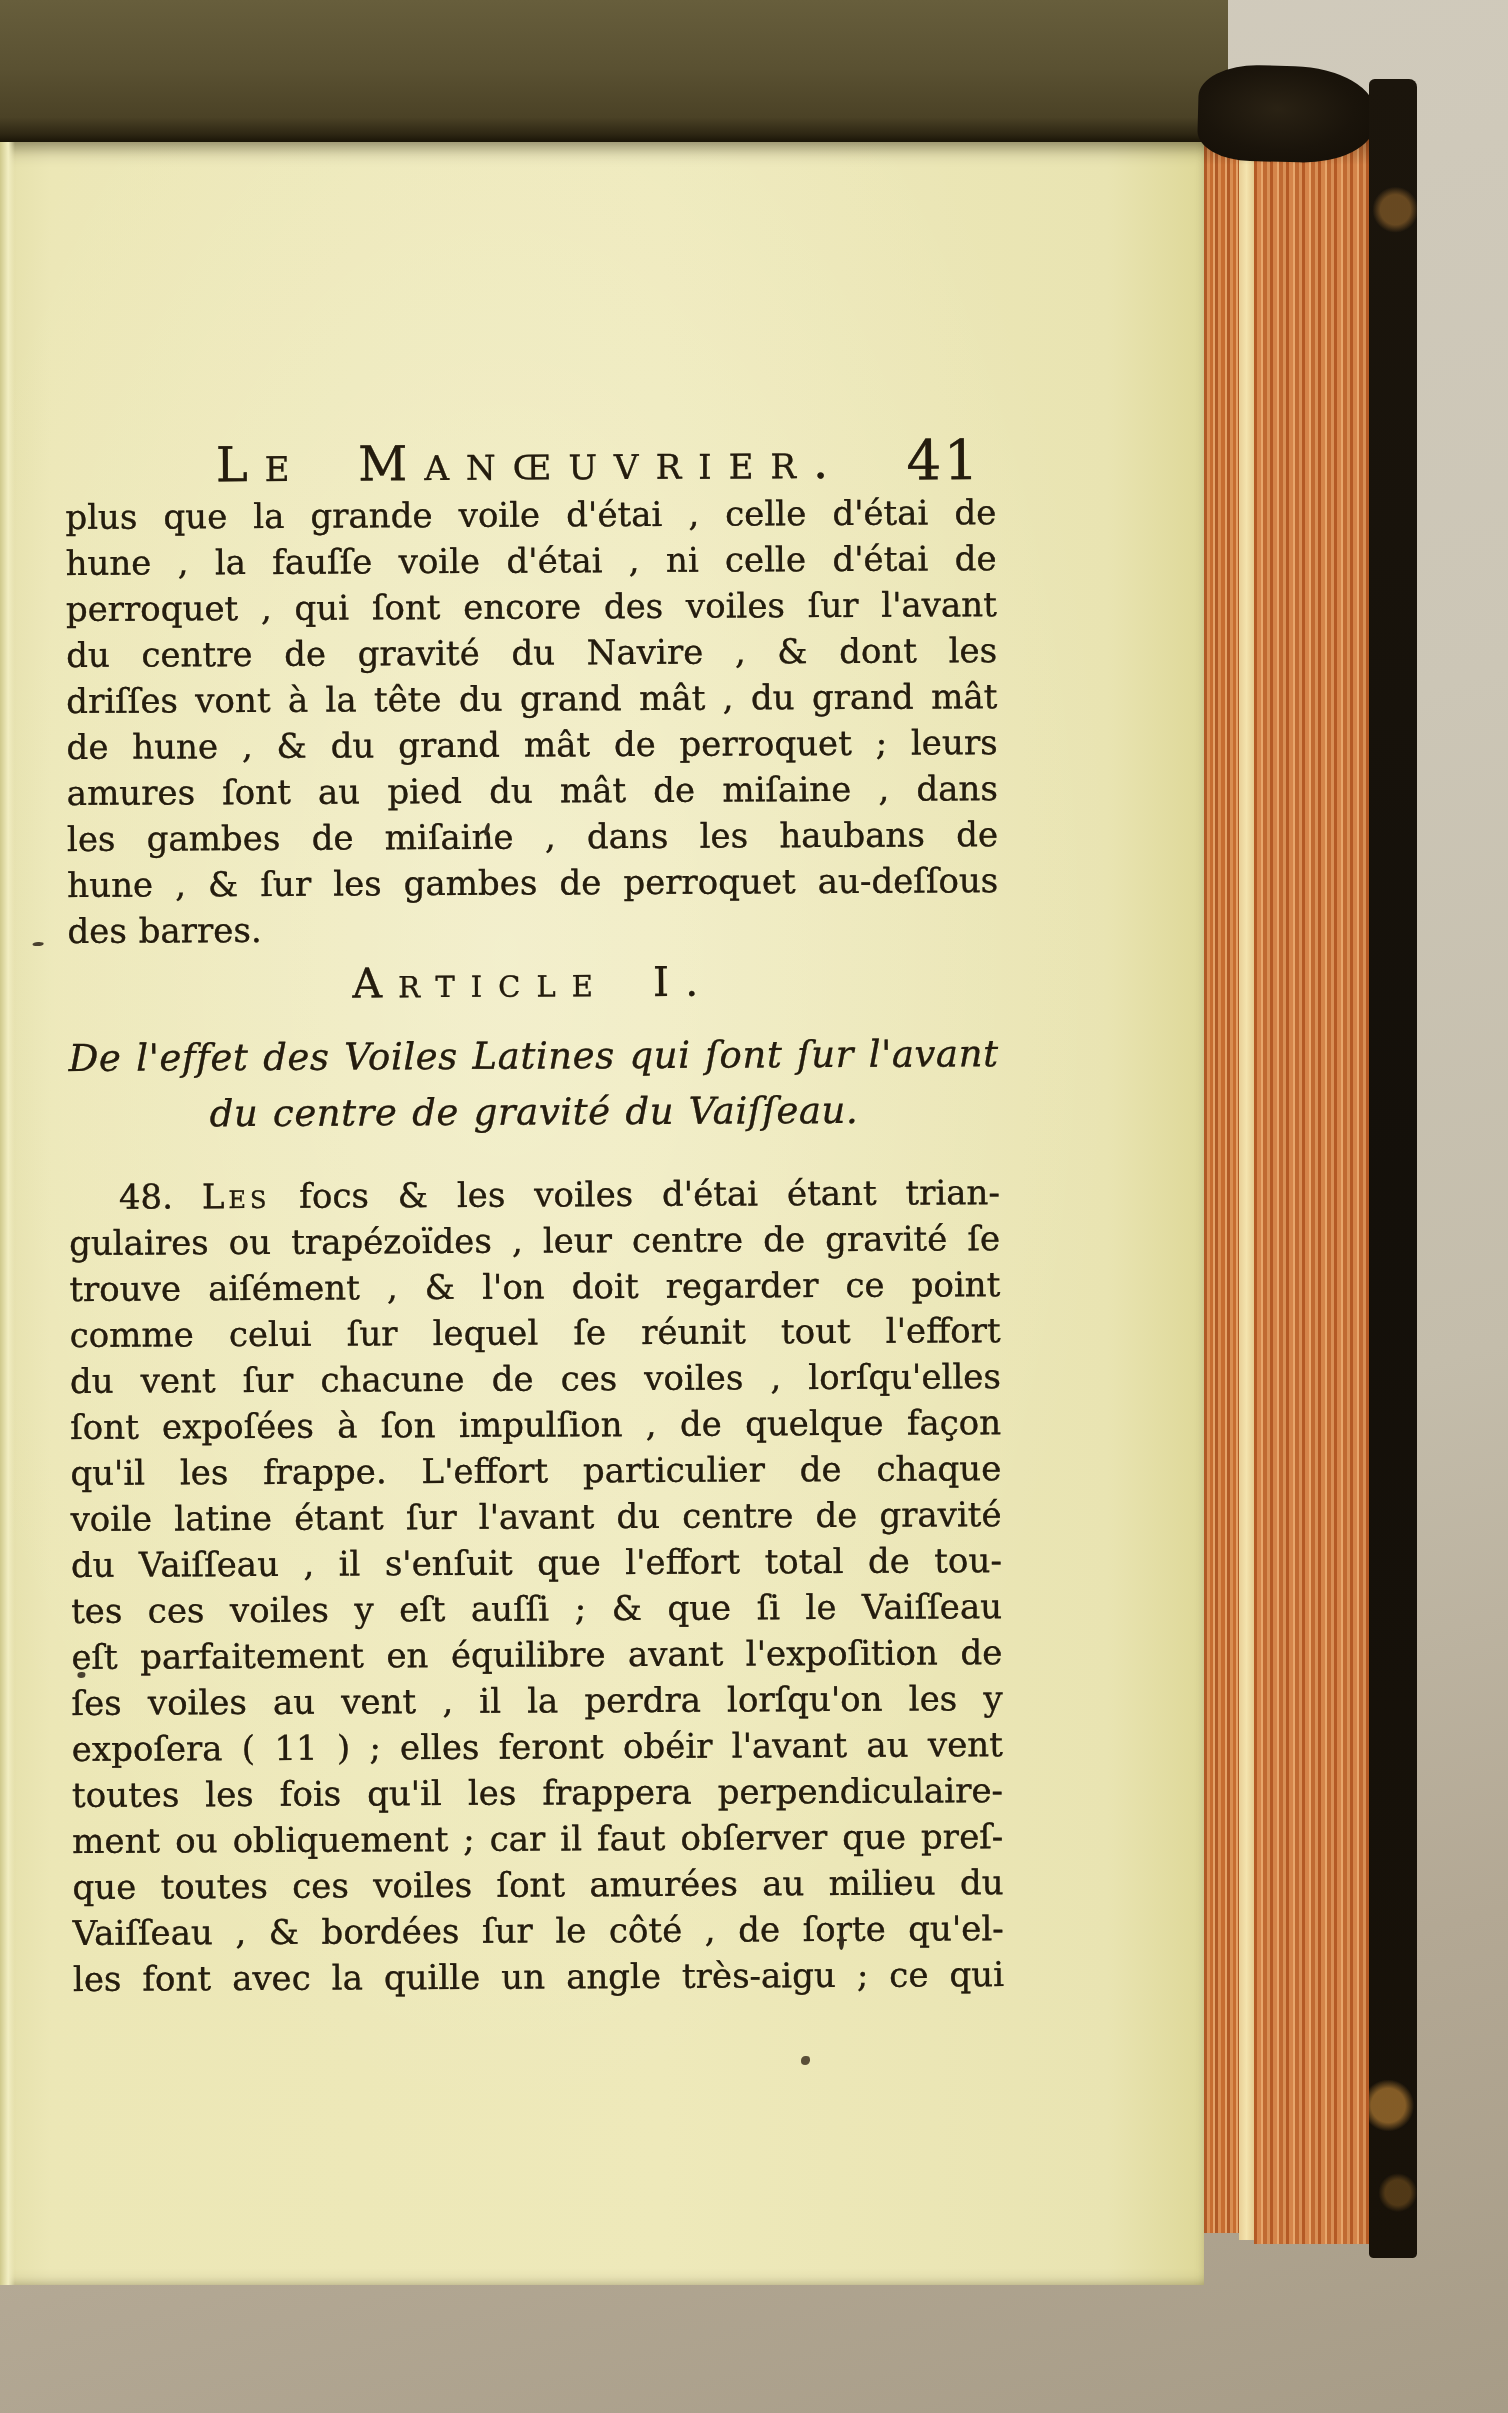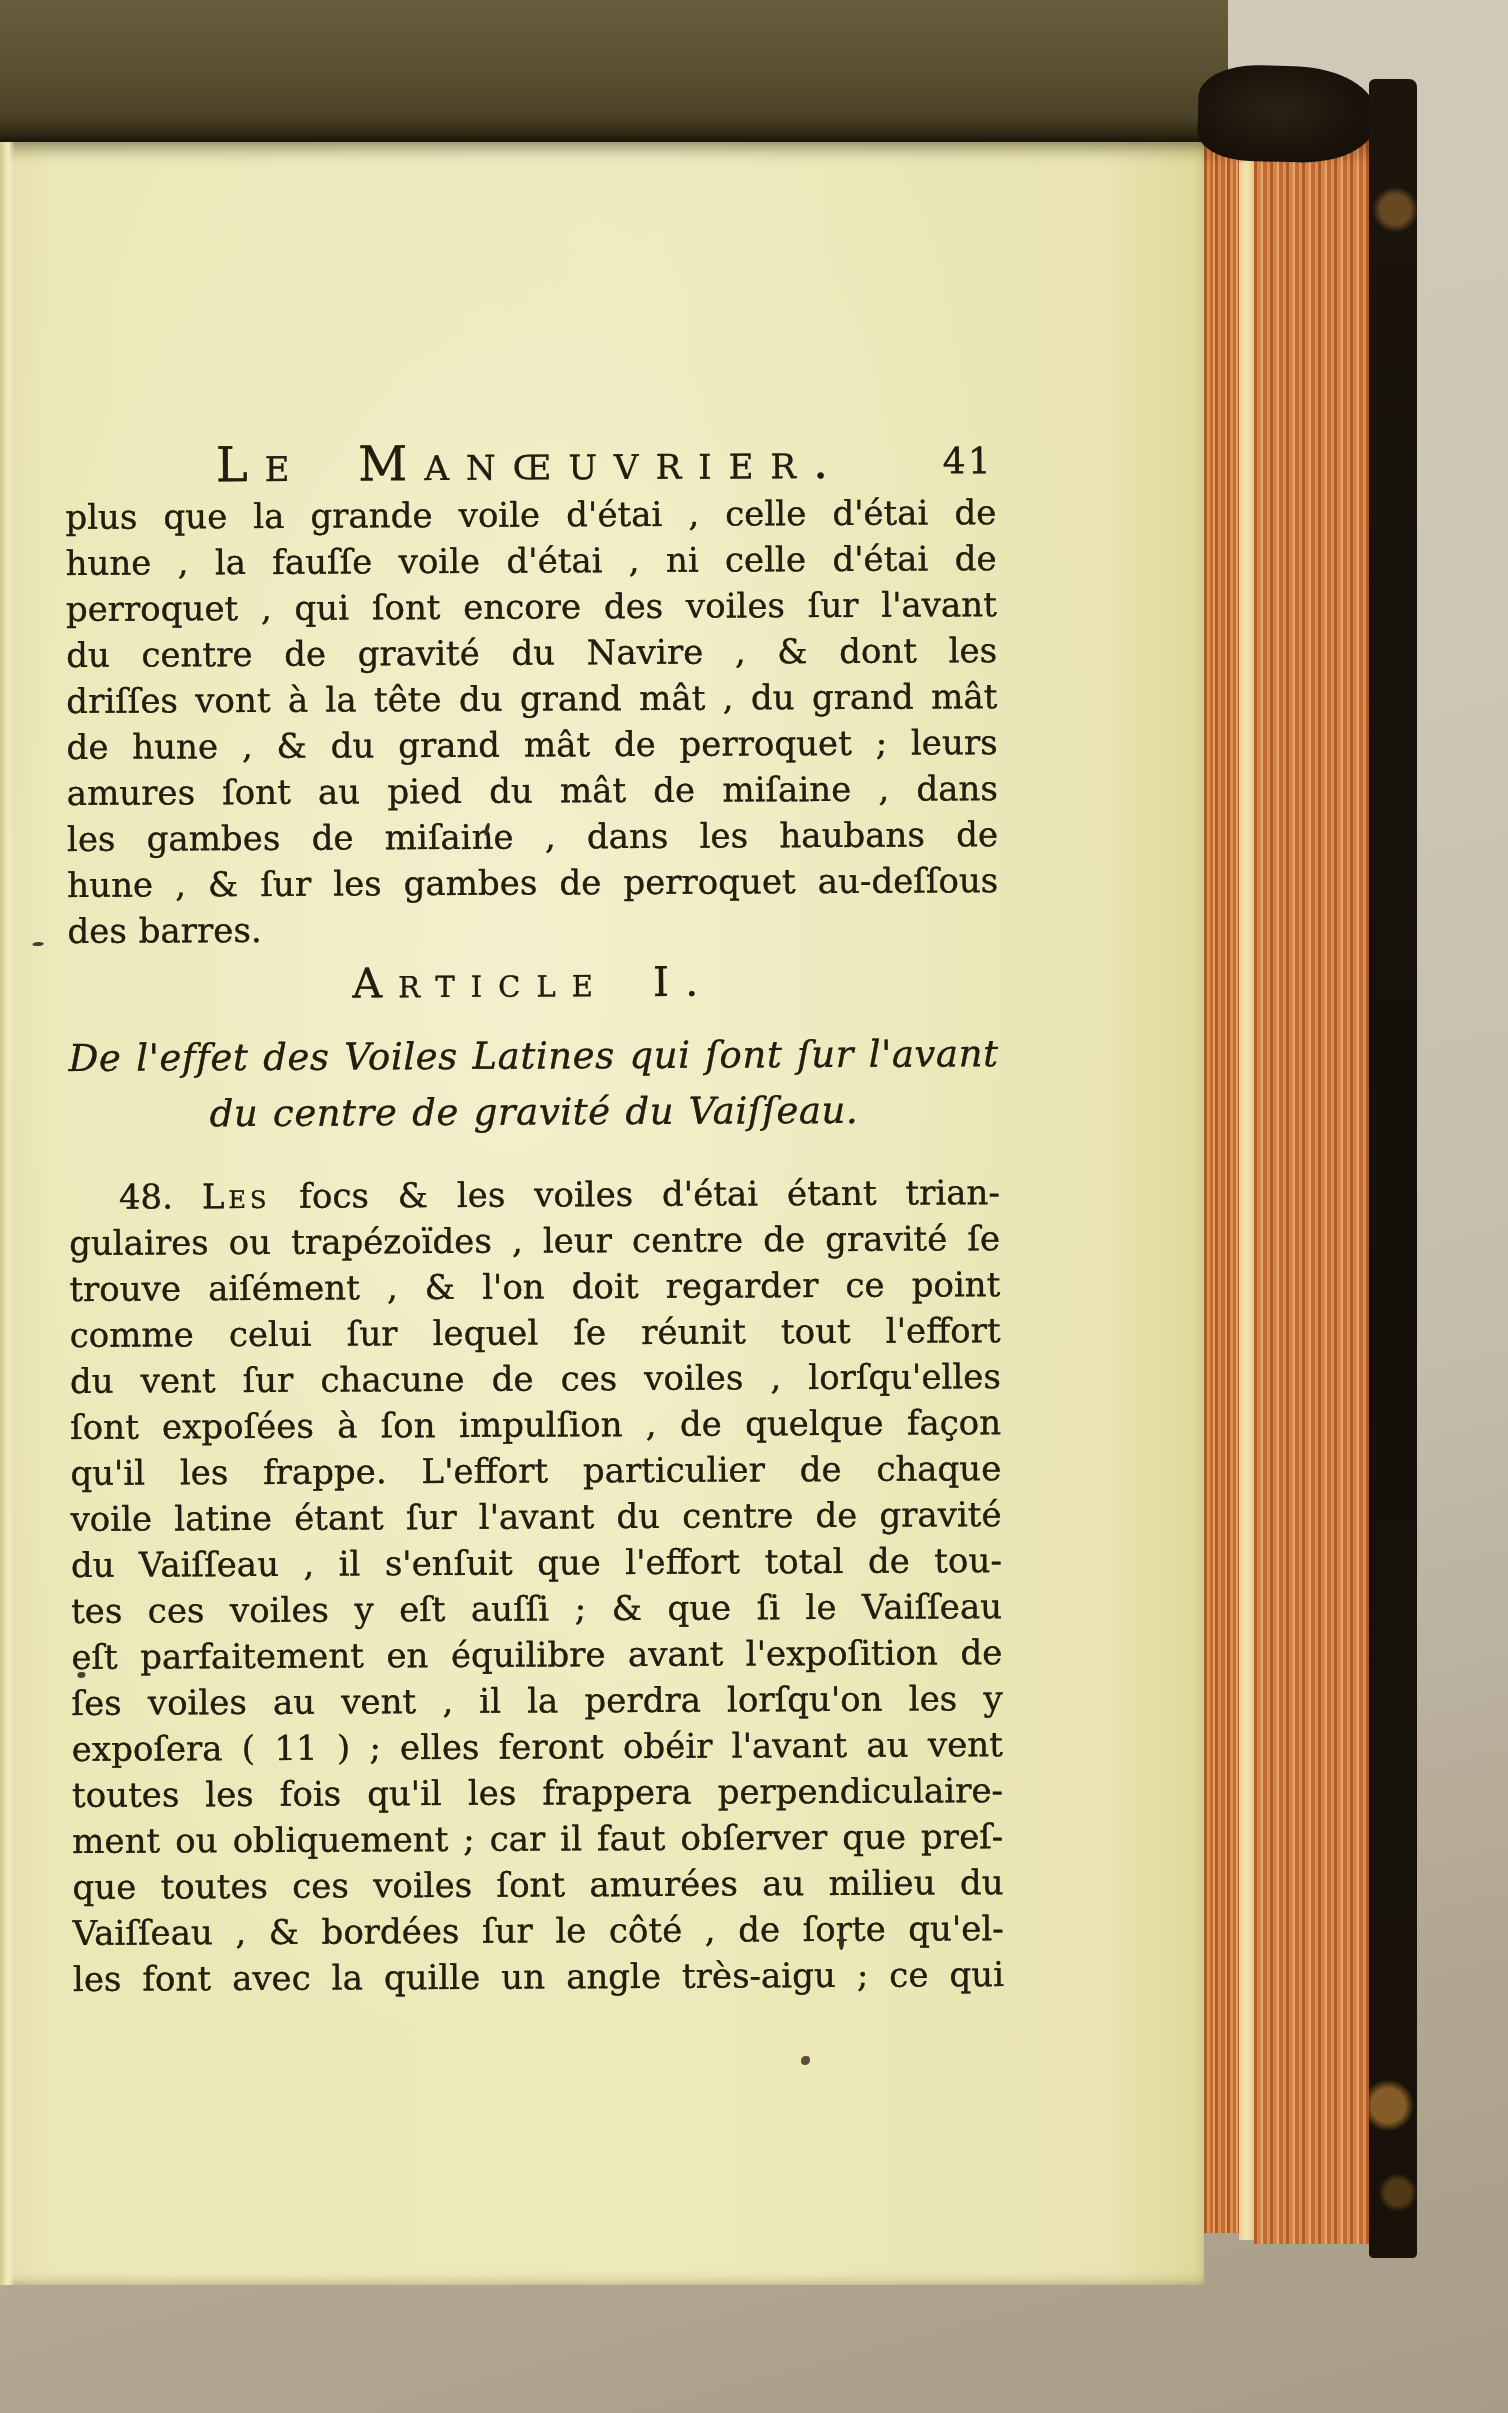--- a/index.html
+++ b/index.html
@@ -63,21 +63,21 @@
   .text-block{
     position:absolute;left:69px;top:0;width:931px;height:100%;
     transform:rotate(-0.3deg);transform-origin:40% 50%;
     color:#241c0e;-webkit-text-stroke:0.3px #241c0e;
     text-shadow:0 0 0.6px rgba(36,28,14,0.45);
   }
   .header-row{position:absolute;top:294px;left:0;width:100%;height:55px;text-align:center;}
   .running-title{
     font-variant:small-caps;font-size:48px;letter-spacing:17px;word-spacing:19.4px;line-height:55px;
   }
-  .page-number{position:absolute;right:3px;top:2.3px;font-size:36px;line-height:51px;letter-spacing:2.3px;}
+  .page-number{position:absolute;right:15px;top:2.3px;font-size:55px;line-height:51px;letter-spacing:2.3px;}
   .para{position:absolute;left:0;width:100%;font-size:34px;line-height:46px;word-spacing:1.1px;}
   .p1{top:350px;}
   .p31{top:1030px;}
   .jline{text-align:justify;text-align-last:justify;white-space:normal;height:46px;overflow:visible;}
   .plain{text-align:left;text-align-last:left;height:46px;}
   .indent{padding-left:50px;}
   .sc{font-variant:small-caps;letter-spacing:4px;}
   .article-heading{
     position:absolute;top:816px;left:0;width:100%;text-align:center;
     font-variant:small-caps;font-size:41px;letter-spacing:16px;word-spacing:15px;line-height:51px;

